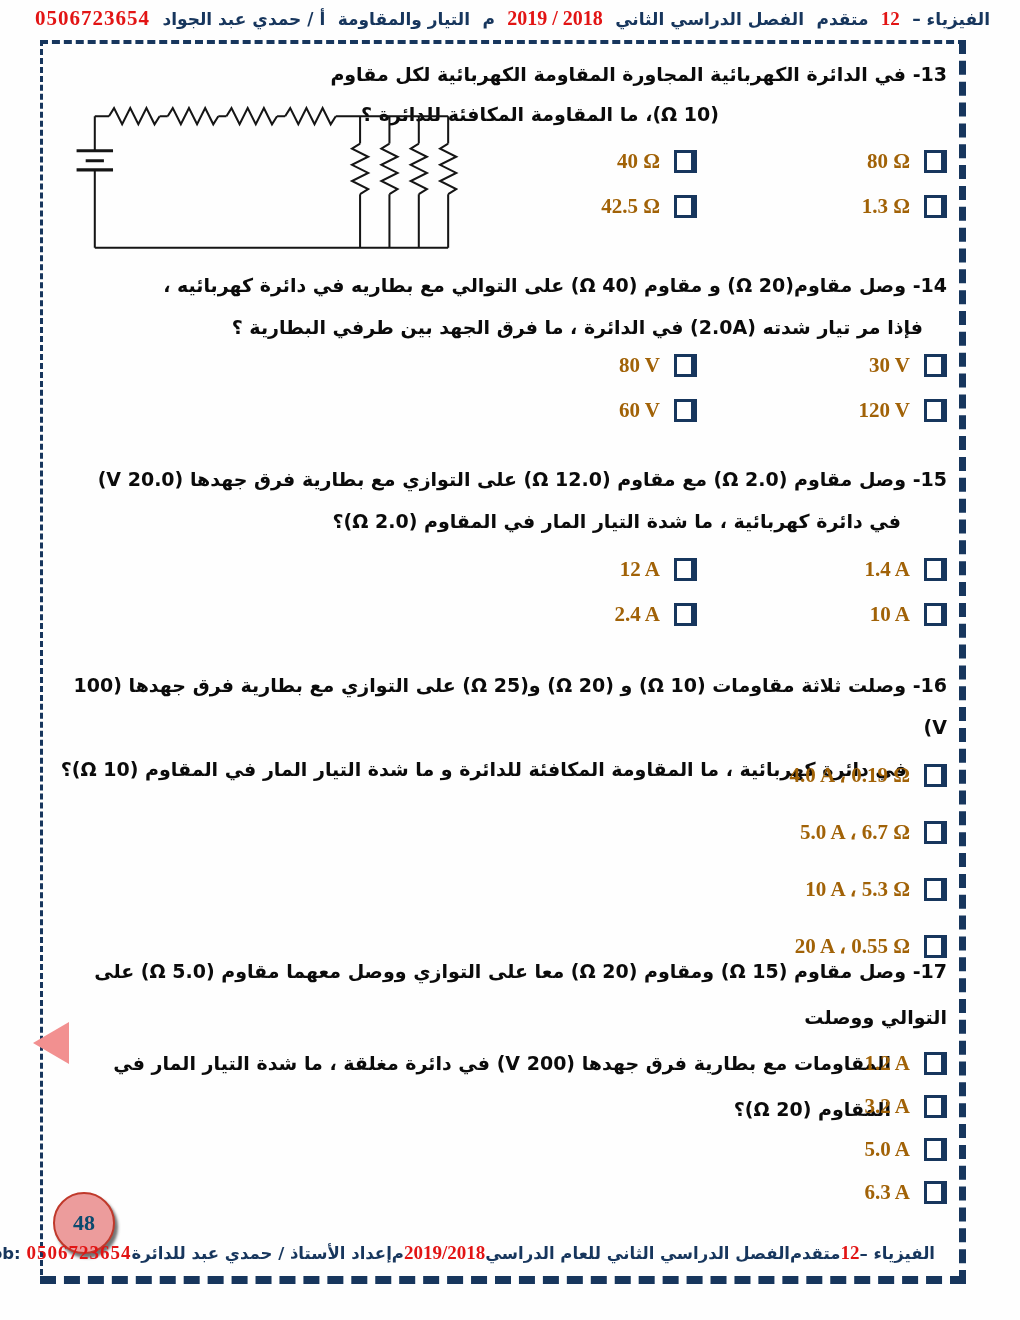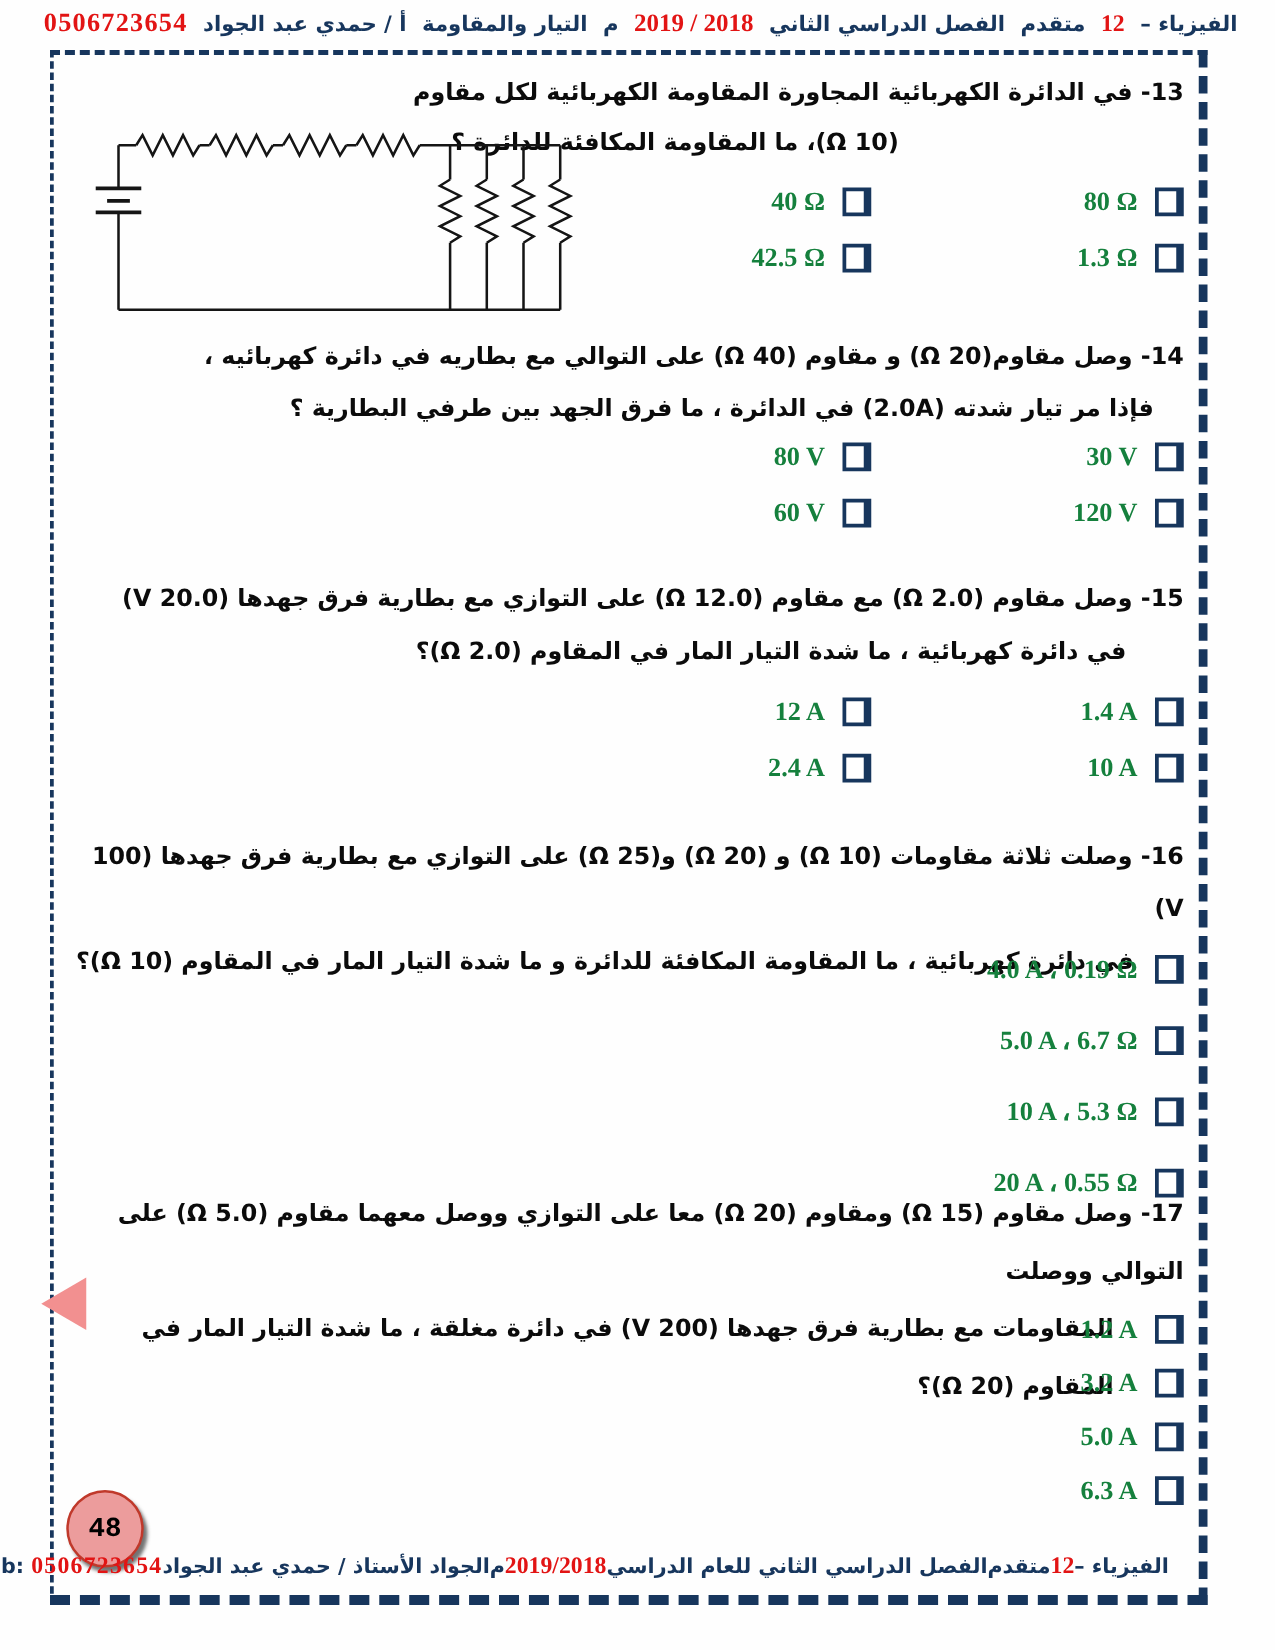--- a/index.html
+++ b/index.html
@@ -29,29 +29,29 @@
   #q17t{top:904px;line-height:46px;} #q17t .l2{margin-right:56px;}
   
   .opts{position:absolute;right:12px;display:grid;direction:rtl;}
   .opts.two{grid-template-columns:250px 250px;row-gap:15px;}
   .opts.one{grid-template-columns:260px;row-gap:27px;}
   #q13o{top:102px;} #q14o{top:306px;} #q15o{top:510px;}
   #q16o{top:716px;} #q17o{top:1004px;row-gap:13px;}
   .opt{display:flex;direction:rtl;align-items:center;height:30px;gap:14px;}
   .cbx{display:inline-block;width:14px;height:17px;background:#fff;
        border:3px solid #17365D;border-right-width:6px;flex:0 0 auto;}
-  .opt-label{color:#15803d;font-family:"Liberation Serif",serif;
+  .opt-label{color:#a16207;font-family:"Liberation Serif",serif;
              font-weight:bold;font-size:21px;white-space:nowrap;}
   
   .circuit{position:absolute;left:30px;top:54px;}
   
   .pagenum{position:absolute;left:10px;top:1148px;width:58px;height:58px;border-radius:50%;
            background:#EC9C9C;border:2px solid #C0392B;box-shadow:3px 4px 3px rgba(40,40,40,.65);
            display:flex;align-items:center;justify-content:center;
-           color:#000000;font-weight:bold;font-size:22px;font-family:Liberation Mono, monospace;}
+           color:#0c4a6e;font-weight:bold;font-size:22px;font-family:Liberation Serif, serif;}
   .ftr{position:absolute;left:0;right:0;top:1198px;padding:0 24px;display:flex;direction:rtl;
        justify-content:space-between;align-items:baseline;color:#17365D;font-weight:bold;
        font-size:16.5px;white-space:nowrap;}
   .ftr .yrs{font-size:19px;}
   .ftr .phone{font-size:19px;}
   .marker{position:absolute;left:-10px;top:978px;width:0;height:0;
           border-top:21px solid transparent;border-bottom:21px solid transparent;
           border-right:36px solid #F29090;filter:none;}
   .ltr{direction:ltr;unicode-bidi:isolate;}
 </style>
@@ -220,21 +220,21 @@
 
     <div class="pagenum">48</div>
 
     <div class="ftr">
       <span>الفيزياء –</span>
       <span class="num-red grade">12</span>
       <span>متقدم</span>
       <span>الفصل الدراسي الثاني للعام الدراسي</span>
       <span class="num-red yrs ltr">2019/2018</span>
       <span>م</span>
-      <span>الجواد الأستاذ / حمدي عبد الجواد</span>
+      <span>إعداد الأستاذ / حمدي عبد للدائرة</span>
       <span class="ltr">
         <span>Mob:</span>
         <span class="num-red phone">0506723654</span>
       </span>
     </div>
 
   </div>
 </div>
 
 </body></html>

